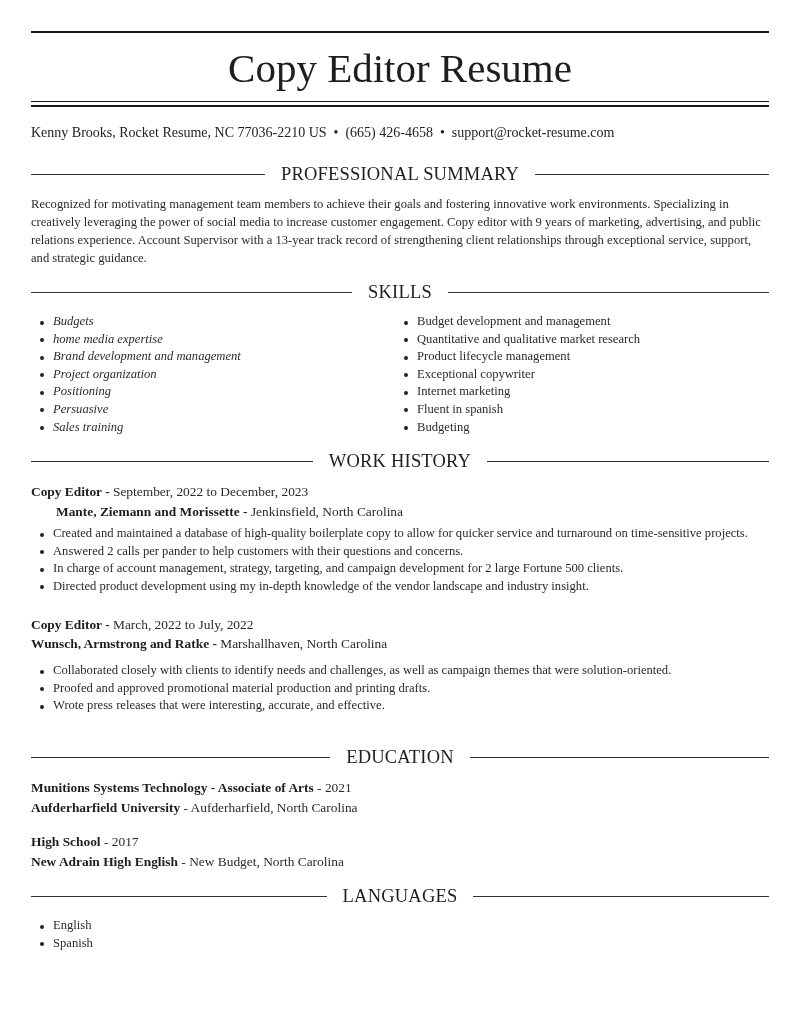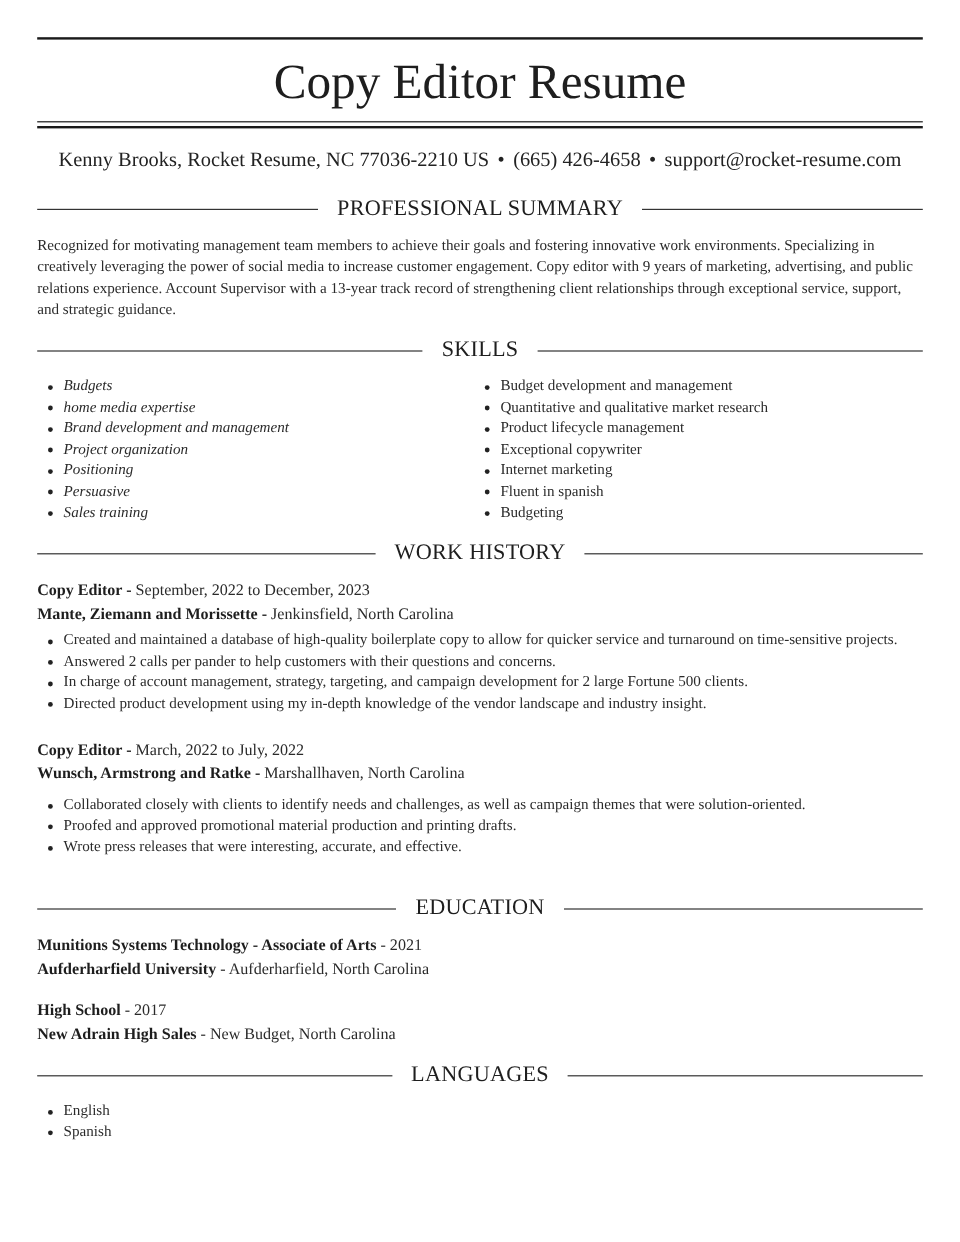--- a/index.html
+++ b/index.html
@@ -17,21 +17,21 @@
     .title {
       position: absolute; left: 0; top: 42px; width: 738px;
       text-align: center; font-size: 41px; line-height: 52px; color: #1e1e1e;
       margin: 0; font-weight: normal;
     }
     .rule-b1 { position: absolute; left: 0; top: 101px; width: 738px; height: 1px; background: #1a1a1a; }
     .rule-b2 { position: absolute; left: 0; top: 105px; width: 738px; height: 2px; background: #1a1a1a; }
 
     .contact {
       position: absolute; left: 0; top: 123px; width: 738px;
-      text-align: center; font-size: 17px; line-height: 20px; color: #222;
+      font-size: 14px; line-height: 20px; color: #222;
     }
     .contact .sep { margin: 0 7px; }
 
     .sec-head {
       position: absolute; left: 0; width: 738px; height: 24px;
       display: flex; align-items: center;
     }
     .sec-head .line { flex: 1; height: 1px; background: #333; }
     .sec-head .label {
       font-size: 18.5px; line-height: 24px; color: #1e1e1e; padding: 0 16px;
@@ -104,21 +104,21 @@
 
   <div class="sec-head" style="top:449px;">
     <div class="line"></div>
     <span class="label">WORK HISTORY</span>
     <div class="line"></div>
   </div>
 
   <div class="job-line" style="top:482px;">
     <b>Copy Editor</b><b> - </b><span>September, 2022 to December, 2023</span>
   </div>
-  <div class="job-line" style="top:502px;">
+  <div class="job-line" style="top:502px;margin-left:25px;">
     <b>Mante, Ziemann and Morissette</b><b> - </b><span>Jenkinsfield, North Carolina</span>
   </div>
   <ul class="bul job-bullets" style="top:525px;">
     <li>Created and maintained a database of high-quality boilerplate copy to allow for quicker service and turnaround on time-sensitive projects.</li>
     <li>Answered 2 calls per pander to help customers with their questions and concerns.</li>
     <li>In charge of account management, strategy, targeting, and campaign development for 2 large Fortune 500 clients.</li>
     <li>Directed product development using my in-depth knowledge of the vendor landscape and industry insight.</li>
   </ul>
 
   <div class="job-line" style="top:615px;">
@@ -143,21 +143,21 @@
     <b>Munitions Systems Technology - Associate of Arts</b><span> - </span><span>2021</span>
   </div>
   <div class="job-line" style="top:798px;">
     <b>Aufderharfield University</b><span> - </span><span>Aufderharfield, North Carolina</span>
   </div>
 
   <div class="job-line" style="top:832px;font-family:Liberation Serif, serif;">
     <b>High School</b><span> - </span><span>2017</span>
   </div>
   <div class="job-line" style="top:852px;">
-    <b>New Adrain High Sales</b><span> - </span><span>New Budget, North Carolina</span>
+    <b>New Adrain High English</b><span> - </span><span>New Budget, North Carolina</span>
   </div>
 
   <div class="sec-head" style="top:884px;">
     <div class="line"></div>
     <span class="label">LANGUAGES</span>
     <div class="line"></div>
   </div>
   <ul class="bul job-bullets" style="top:917px;">
     <li>English</li>
     <li>Spanish</li>

